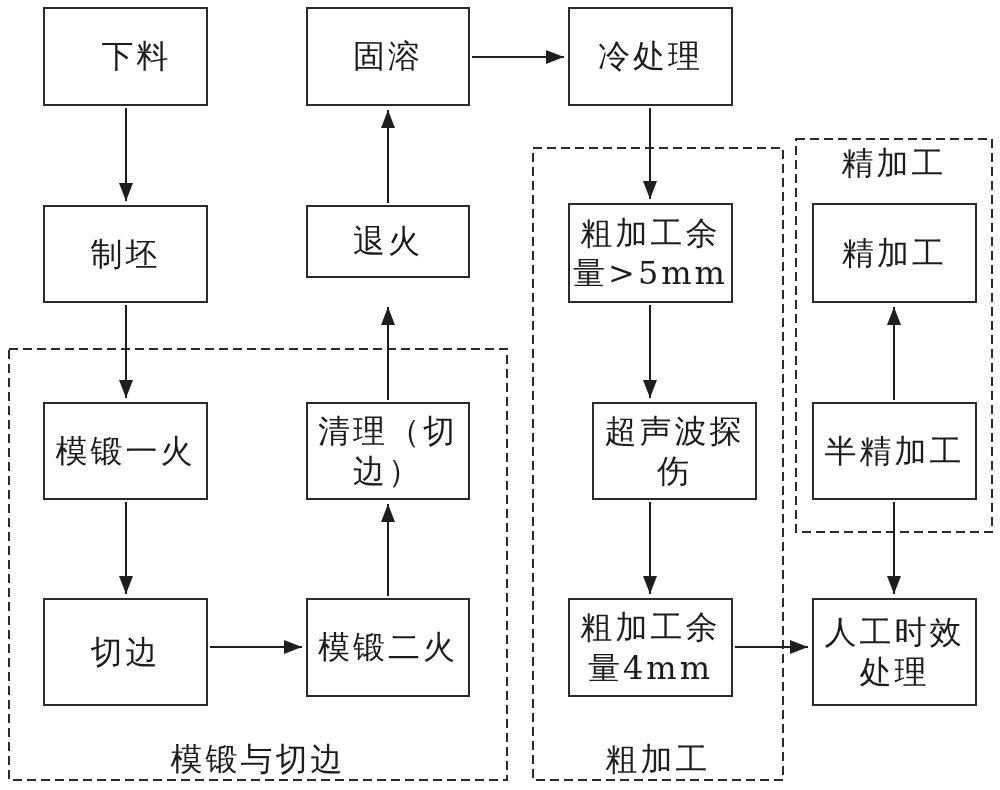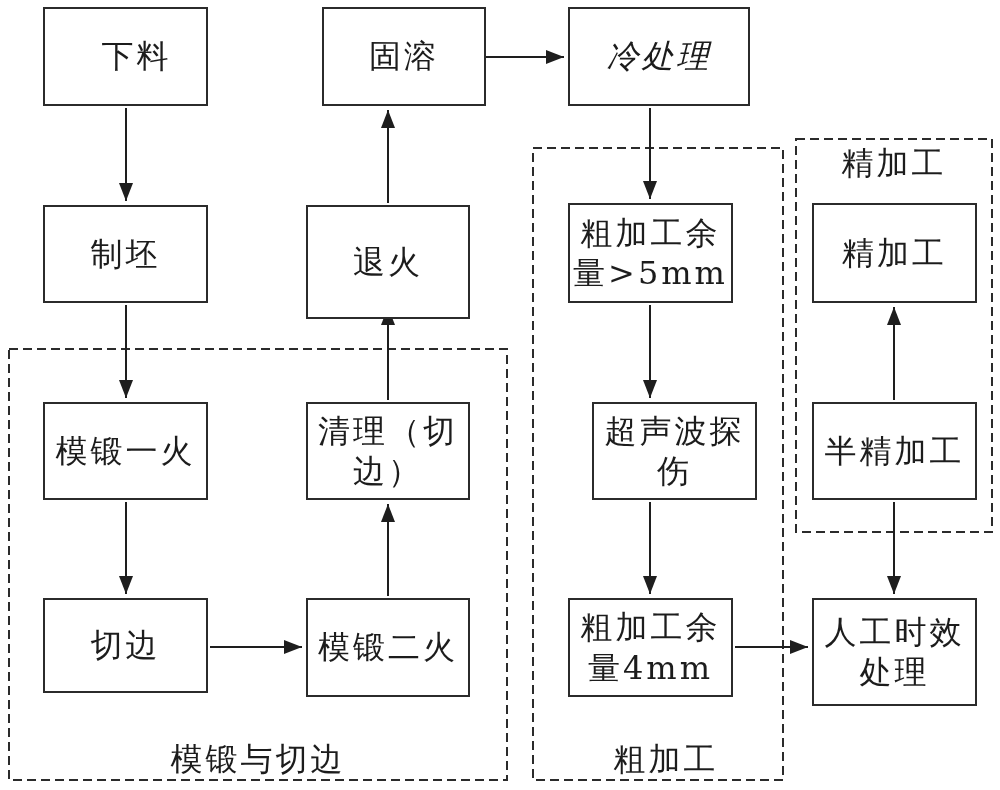--- a/index.html
+++ b/index.html
@@ -34,37 +34,37 @@
   .ln { display: block; white-space: nowrap; }
   .grp-label {
     position: absolute;
     font-size: 32px;
     letter-spacing: 3px;
     white-space: nowrap;
     transform: translateX(-50%);
   }
   
   #b-blanking   { left: 43px;  top: 7px;   width: 165px; height: 99px; padding-left: 22px; }
-  #b-solution   { left: 306px; top: 7px;   width: 164px; height: 99px; margin-left: 16px; }
-  #b-cold       { left: 568px; top: 7px;   width: 182px; height: 99px; font-style: italic; }
+  #b-solution   { left: 306px; top: 7px;   width: 164px; height: 99px; }
+  #b-cold       { left: 568px; top: 7px;   width: 165px; height: 99px; }
   #b-billet     { left: 43px;  top: 205px; width: 165px; height: 98px; }
-  #b-anneal     { left: 306px; top: 205px; width: 164px; height: 114px; justify-content: center; }
+  #b-anneal     { left: 306px; top: 205px; width: 164px; height: 73px; justify-content: center; }
   #b-rough5     { left: 568px; top: 203px; width: 165px; height: 100px; }
   #b-finish     { left: 812px; top: 203px; width: 165px; height: 100px; }
   #b-forge1     { left: 43px;  top: 402px; width: 165px; height: 98px; }
   #b-clean      { left: 306px; top: 402px; width: 164px; height: 98px; }
   #b-ultrasonic { left: 592px; top: 402px; width: 165px; height: 98px; }
   #b-semifinish { left: 812px; top: 402px; width: 165px; height: 98px; }
-  #b-trim       { left: 43px;  top: 598px; width: 165px; height: 95px; font-family: Liberation Serif, serif; }
+  #b-trim       { left: 43px;  top: 598px; width: 165px; height: 108px; font-family: Liberation Serif, serif; }
   #b-forge2     { left: 306px; top: 598px; width: 164px; height: 99px; }
   #b-rough4     { left: 568px; top: 598px; width: 165px; height: 99px; }
   #b-aging      { left: 812px; top: 598px; width: 165px; height: 108px; }
   
   #gl-forge-trim { left: 258px; top: 738px; }
-  #gl-rough      { left: 658px; top: 738px; margin-left: 8px; }
+  #gl-rough      { left: 658px; top: 738px; }
   #gl-finish     { left: 894px; top: 142px; }
 </style>
 </head>
 <body>
 
 <div id="canvas">
 
   <svg id="connector-layer" width="1000" height="790" viewBox="0 0 1000 790">
     <defs>
       <marker id="ah" markerUnits="userSpaceOnUse" markerWidth="22" markerHeight="18" refX="19" refY="8" orient="auto">

